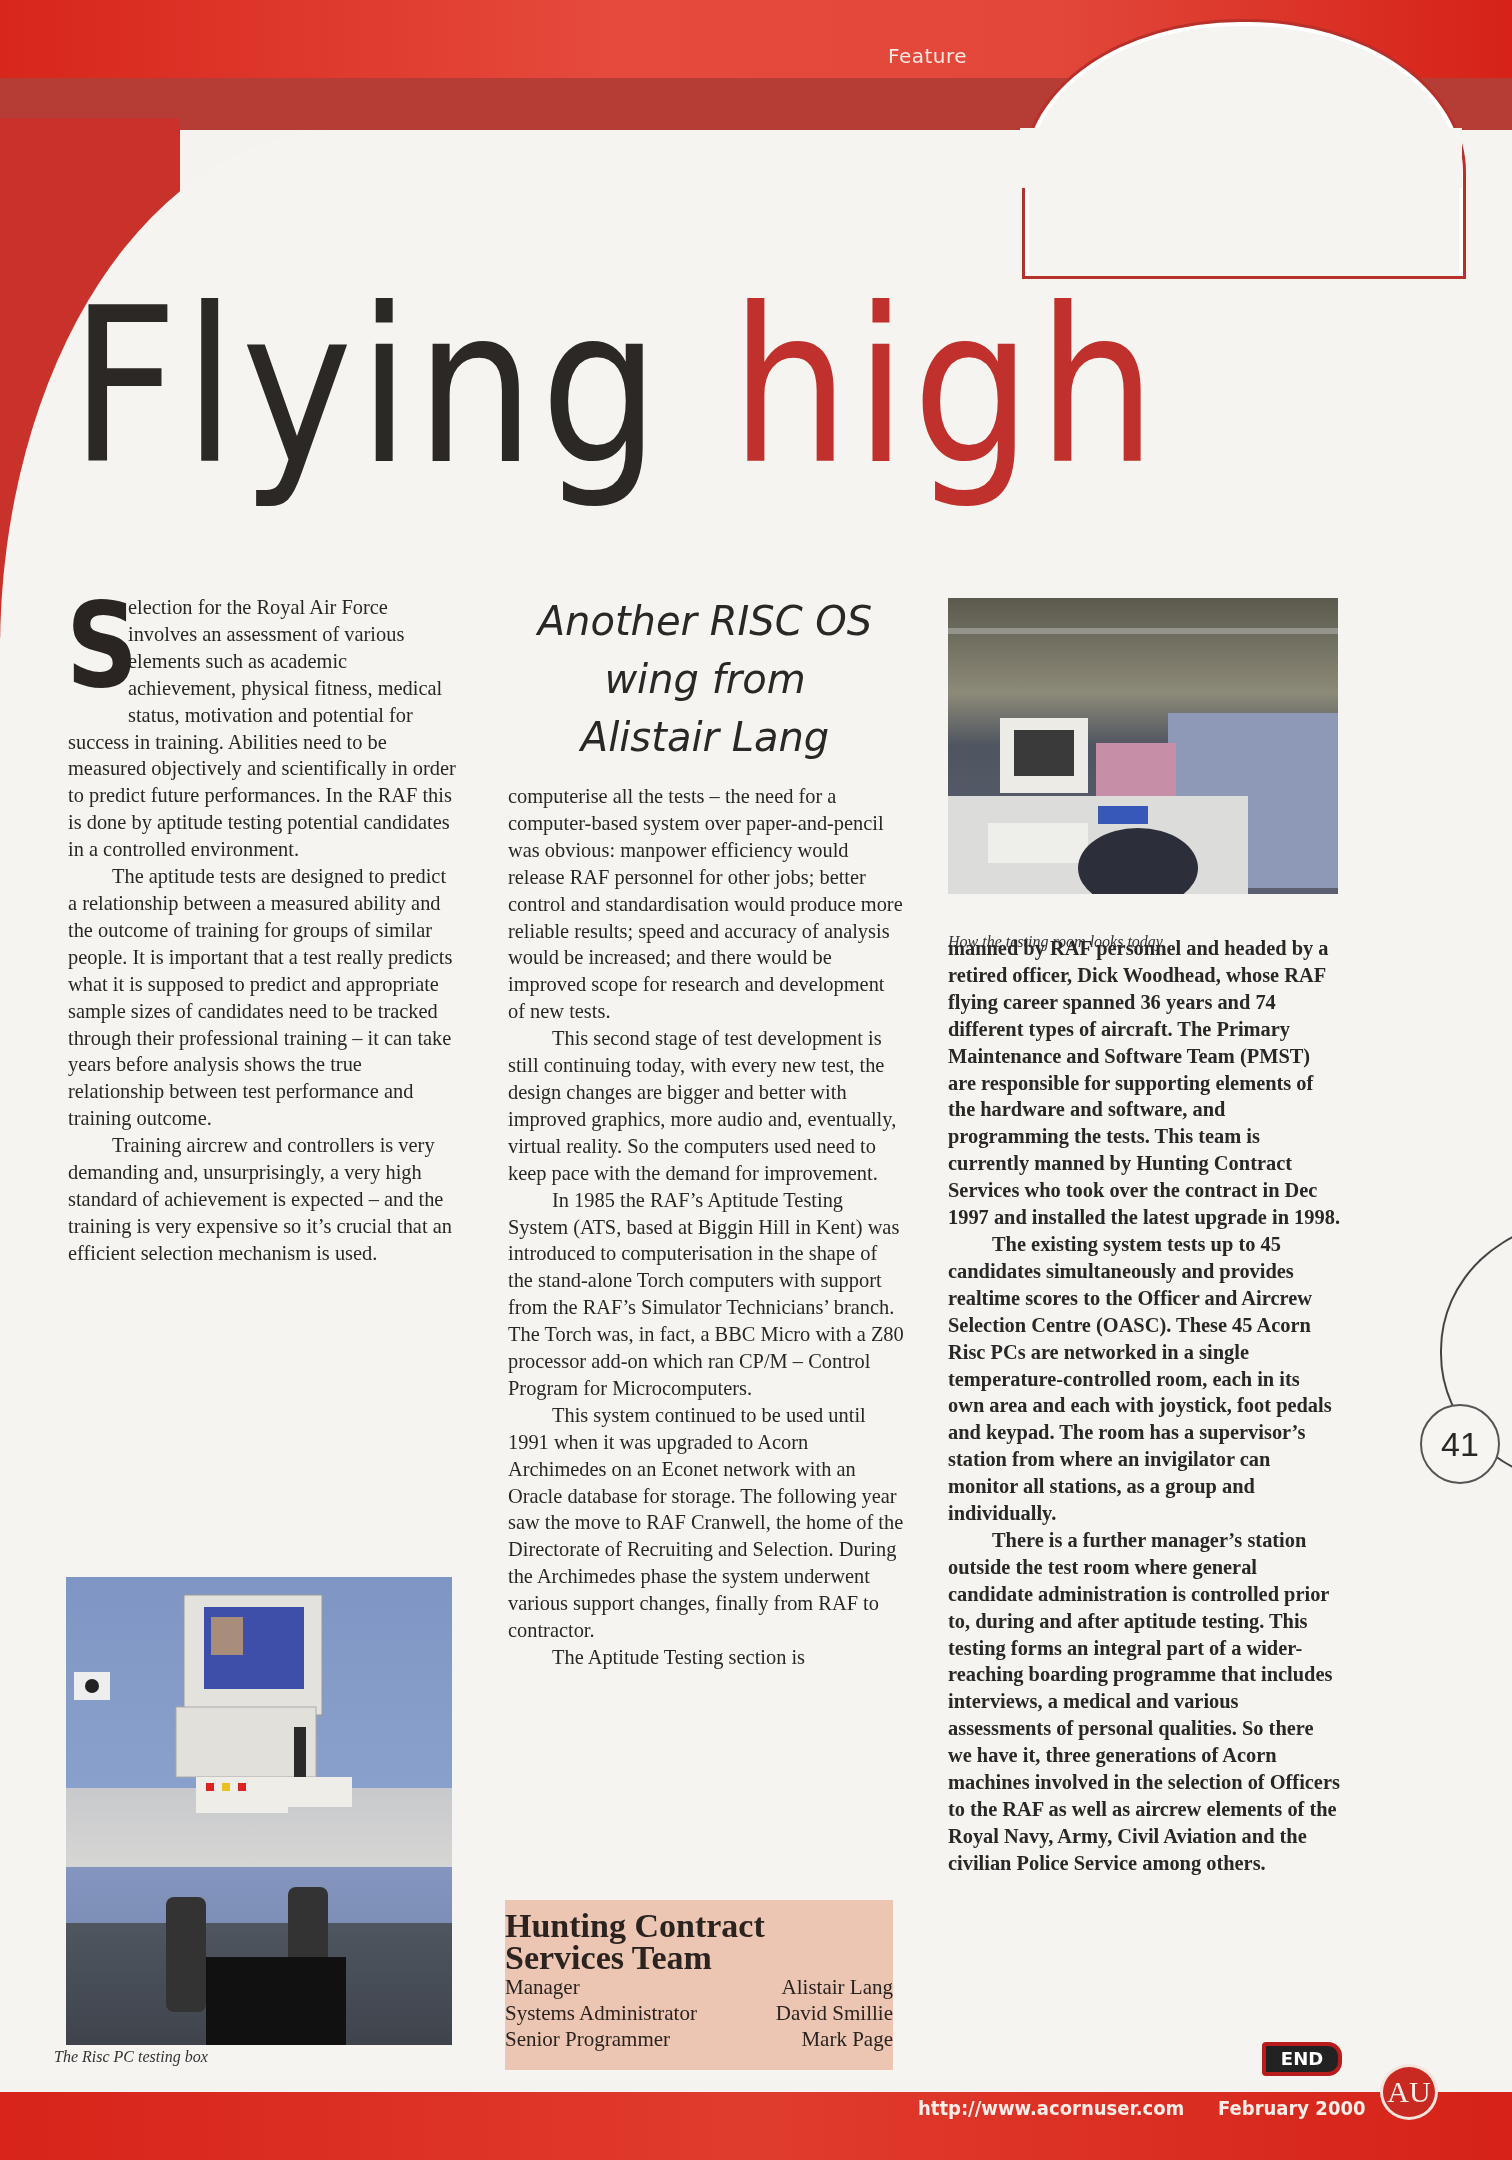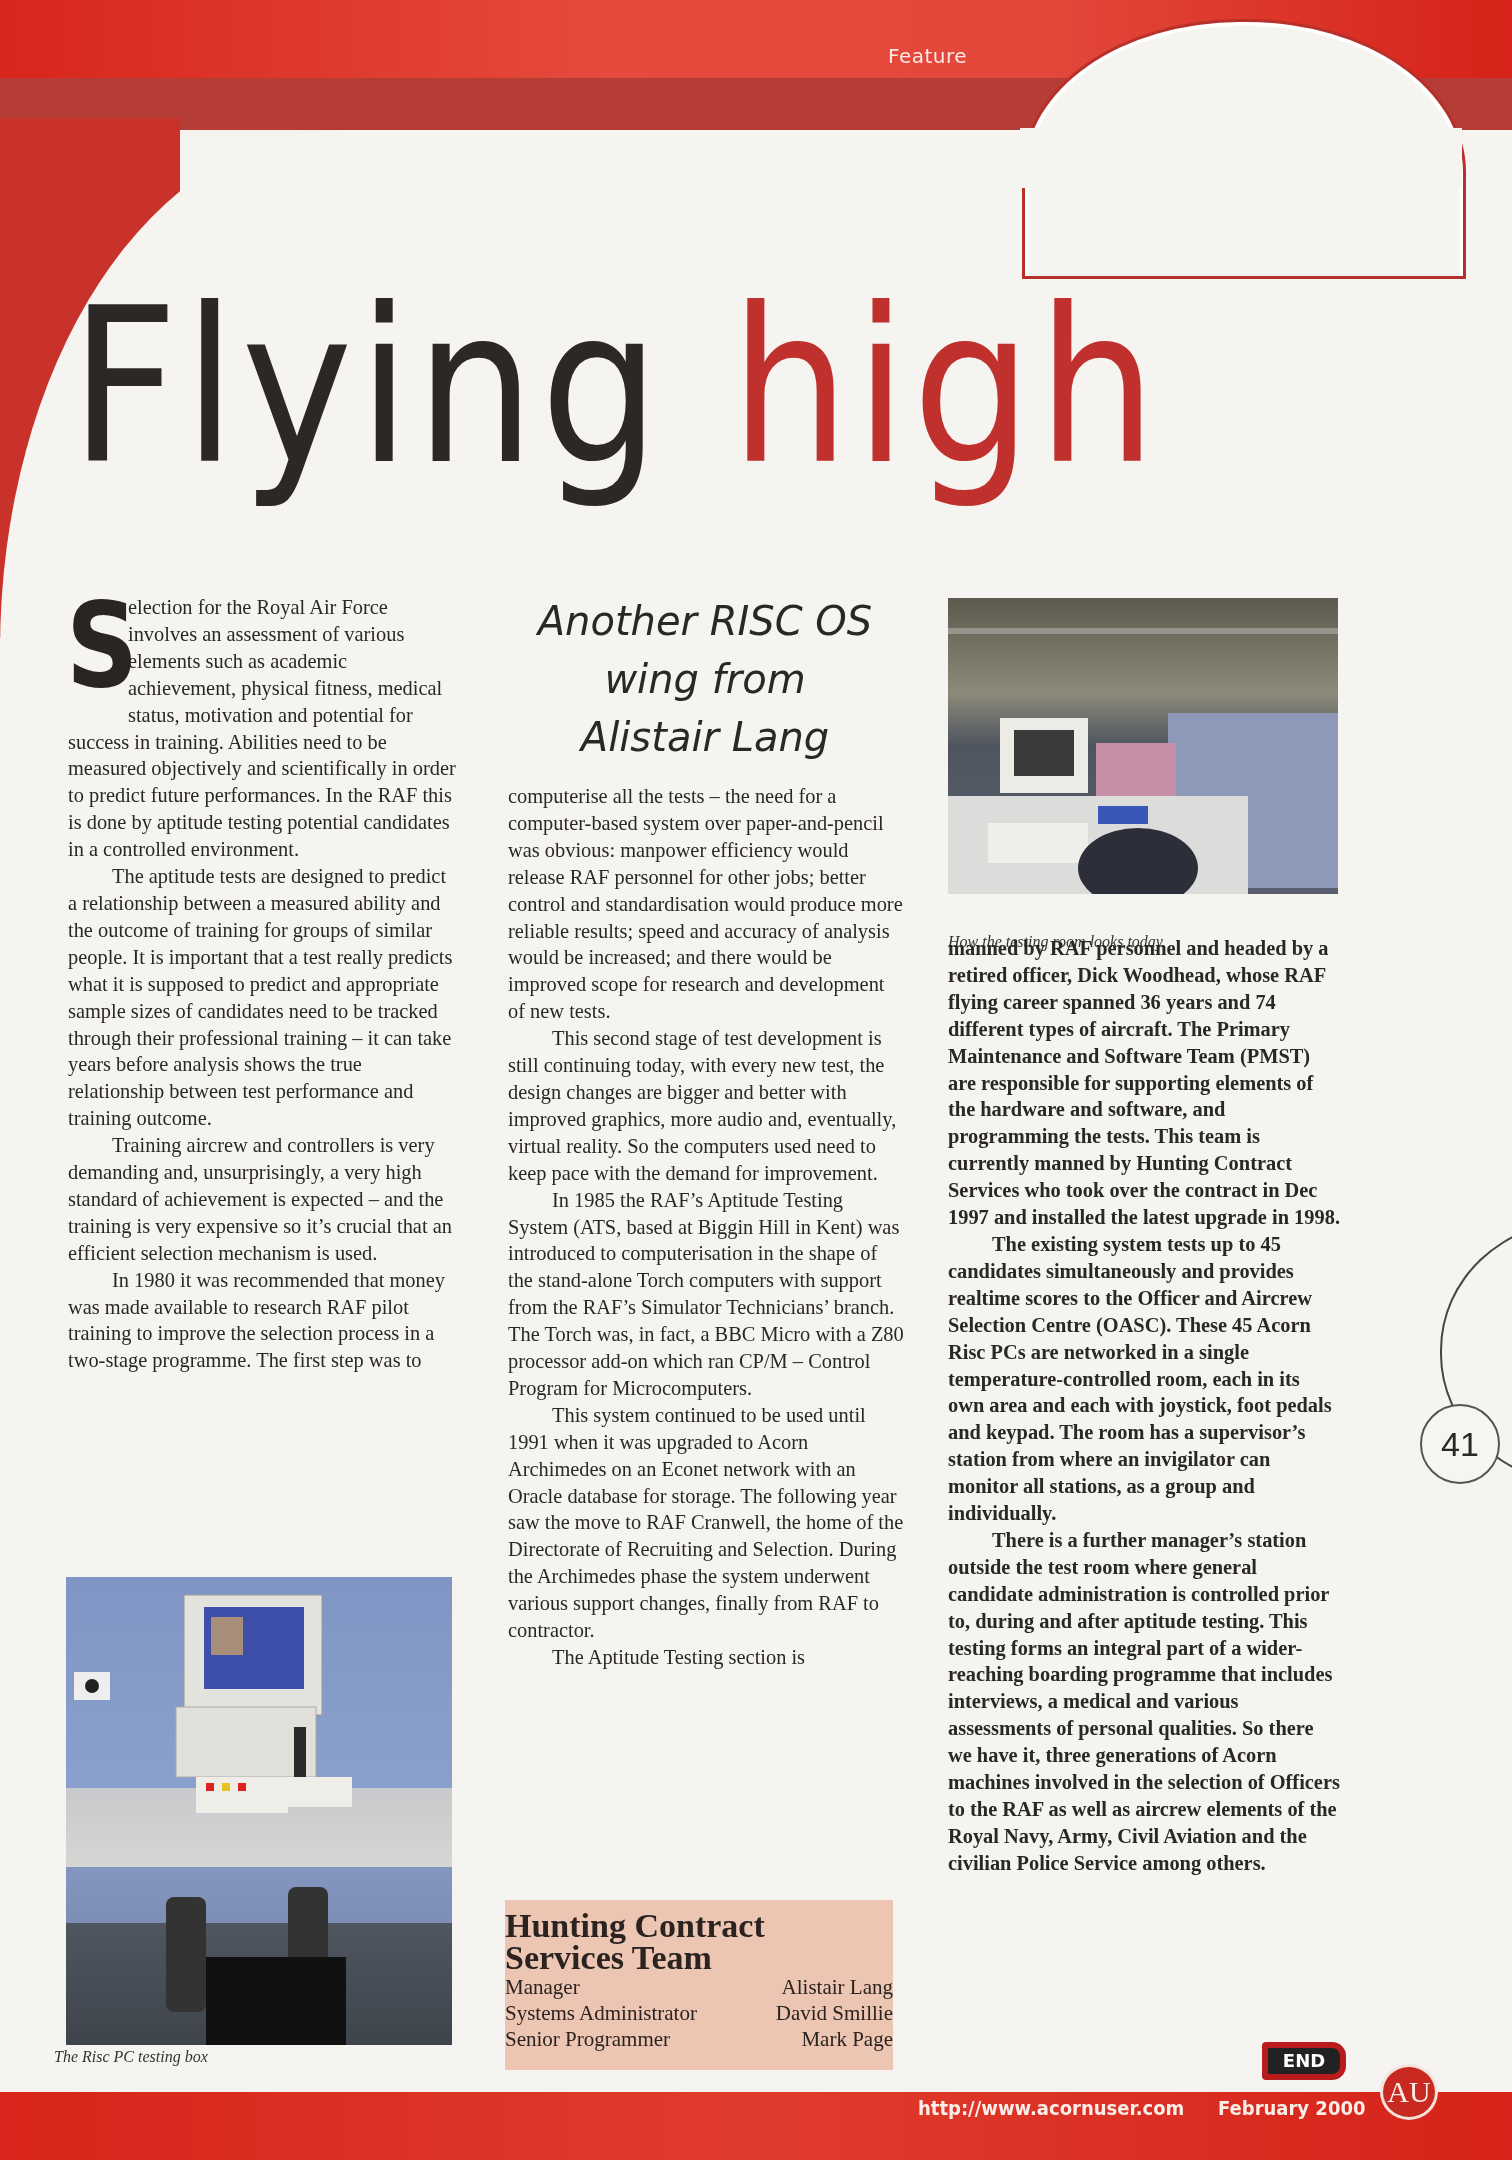--- a/index.html
+++ b/index.html
@@ -17,21 +17,21 @@
   .col { position:absolute; font-size:20.4px; line-height:26.9px; color:#2a2826; }
   .col p { margin:0; text-indent:44px; }
   .col p.first { text-indent:0; }
   .dropcap { float:left; font-family:"DejaVu Sans", sans-serif; font-weight:bold; font-size:118px; line-height:90px; height:104px; margin:6px 10px 0 -2px; color:#2a2522; transform:scaleX(0.85); transform-origin:left; width:52px; }
   .standfirst { position:absolute; left:500px; top:592px; width:410px; text-align:center; font-family:"DejaVu Sans", sans-serif; font-style:italic; font-size:40px; line-height:58px; color:#2a2826; }
   .photo { position:absolute; overflow:hidden; }
   .caption { position:absolute; font-style:italic; font-size:16px; color:#333; }
   .infobox { position:absolute; left:505px; top:1900px; width:388px; height:170px; background:#ecc6b3; padding:10px 0; box-sizing:border-box; }
   .infobox h3 { margin:0; font-size:34px; line-height:32px; font-weight:bold; color:#2a2320; }
   .infobox .row { display:flex; justify-content:space-between; font-size:21px; line-height:26px; color:#2a2320; }
-  .end-badge { position:absolute; left:1262px; top:2042px; width:72px; height:26px; background:#222; border-radius:4px 14px 14px 4px; color:#fff; font-family:"DejaVu Sans", sans-serif; font-weight:bold; font-size:18px; line-height:26px; text-align:center; border:6px solid #b91c1c; }
+  .end-badge { position:absolute; left:1262px; top:2042px; width:72px; height:26px; background:#222; border-radius:4px 14px 14px 4px; color:#fff; font-family:"DejaVu Sans", sans-serif; font-weight:bold; font-size:18px; line-height:26px; text-align:center; border:4px solid #b91c1c; }
   .footer { position:absolute; left:0; top:2092px; width:1512px; height:68px; background:linear-gradient(90deg,#d8241a,#e03c2e 50%,#d62218); }
   .footer-text { position:absolute; top:2096px; font-family:"DejaVu Sans", sans-serif; font-weight:bold; font-size:20px; color:#fbeee8; transform:scaleX(0.9); transform-origin:left; }
   .au-logo { position:absolute; left:1380px; top:2064px; width:52px; height:50px; border-radius:50%; background:#c82a22; border:3px solid #f4e4dc; color:#fbeee8; font-family:"Liberation Serif", serif; font-size:30px; line-height:50px; text-align:center; }
   .pagenum-arc { position:absolute; left:1440px; top:1220px; width:140px; height:260px; border:2px solid #444; border-right:none; border-radius:140px 0 0 140px / 130px 0 0 130px; }
   .pagenum { position:absolute; left:1420px; top:1404px; width:76px; height:76px; border-radius:50%; background:#f6f5f1; border:2px solid #555; font-family:Liberation Sans, sans-serif; font-size:34px; line-height:76px; text-align:center; color:#2a2826; }
 </style>
 </head>
 <body>
 
 <div class="hdr-top"></div>
@@ -44,21 +44,20 @@
 
 <div class="title">
   <span class="w1">Flying</span>
   <span class="w2">high</span>
 </div>
 
 <div class="col" style="left:68px; top:594px; width:390px;">
   <p class="first"><span class="dropcap">S</span><span>election for the Royal Air Force involves an assessment of various elements such as academic achievement, physical fitness, medical status, motivation and potential for success in training. Abilities need to be measured objectively and scientifically in order to predict future performances. In the RAF this is done by aptitude testing potential candidates in a controlled environment.</span></p>
   <p>The aptitude tests are designed to predict a relationship between a measured ability and the outcome of training for groups of similar people. It is important that a test really predicts what it is supposed to predict and appropriate sample sizes of candidates need to be tracked through their professional training – it can take years before analysis shows the true relationship between test performance and training outcome.</p>
   <p>Training aircrew and controllers is very demanding and, unsurprisingly, a very high standard of achievement is expected  – and the training is very expensive so it’s crucial that an efficient selection mechanism is used.</p>
-  <p>In 1980 it was recommended that money was made available to research RAF pilot training to improve the selection process in a two-stage programme. The first step was to</p>
 </div>
 
 <div class="photo" style="left:66px; top:1577px; width:386px; height:468px; background:linear-gradient(180deg,#7f96c4 0%,#8aa0cc 45%,#c8c9cc 45%,#d6d6d4 62%,#8496bf 62%,#7d8fb6 74%,#4f5660 74%,#3f444c 100%);">
   <svg width="386" height="468" viewBox="0 0 386 468">
     <rect x="118" y="18" width="138" height="120" fill="#e4e2dc" stroke="#999"></rect>
     <rect x="138" y="30" width="100" height="82" fill="#3d4fa8"></rect>
     <rect x="145" y="40" width="32" height="38" fill="#a88e7a"></rect>
     <rect x="110" y="130" width="140" height="70" fill="#e2e0da" stroke="#aaa"></rect>
     <rect x="130" y="200" width="92" height="36" fill="#eeede8"></rect>
     <rect x="140" y="206" width="8" height="8" fill="#d22"></rect>

